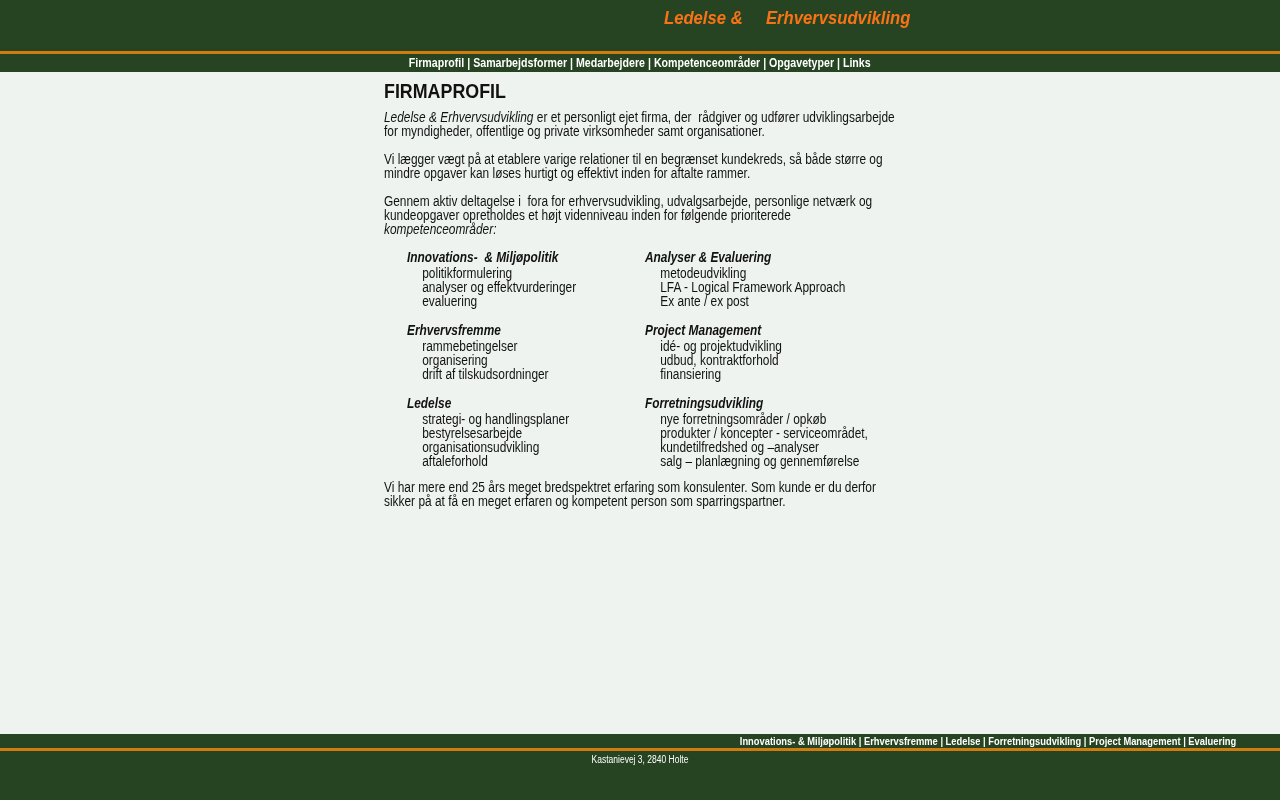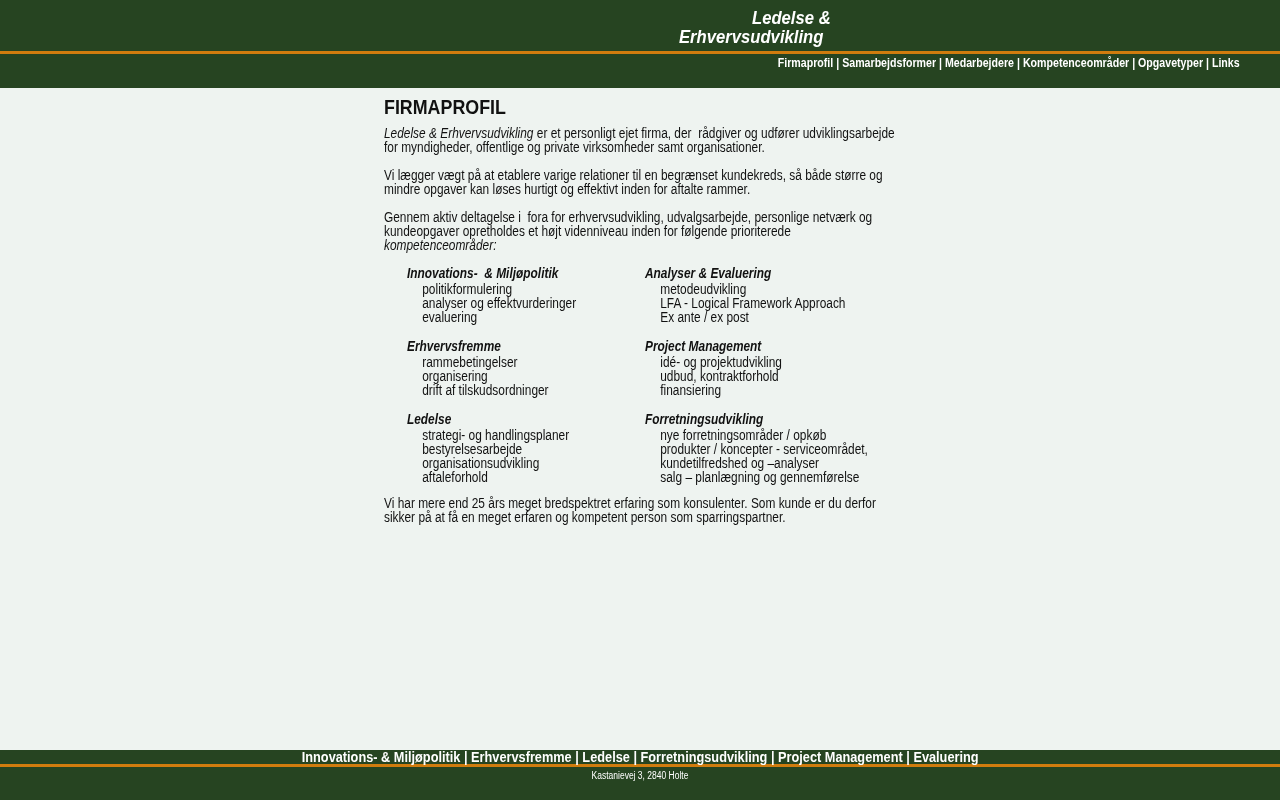--- a/index.html
+++ b/index.html
@@ -2,31 +2,31 @@
 <html style="--header_green: #264421; --orange: #D07C0E; --page_bg: #EEF3F0; --text: #111111; --nav_text: #FFFFFF;"><head>
 <meta charset="utf-8">
 <style>
   html,body{margin:0;padding:0}
   .page{position:relative;width:1280px;height:800px;overflow:hidden;
         background:var(--page_bg,#EEF3F0);color:var(--text,#111111);
         font-family:"Liberation Sans",sans-serif;}
 
   
   .masthead{height:51px;background:var(--header_green,#264421);position:relative}
-  .logo{position:absolute;left:664px;top:8px;display:flex;flex-direction:column;align-items:flex-end;
-        color:#ffffff;font-weight:bold;font-style:italic;font-size:18.5px;line-height:19px}
+  .logo{position:absolute;left:664px;top:8px;display:flex;flex-direction:row;align-items:center;
+        color:#f97316;font-weight:bold;font-style:italic;font-size:18.5px;line-height:19px}
   .cxl{display:inline-block;transform:scaleX(0.9);transform-origin:0 0;white-space:nowrap}
   .logo-l2{margin-left:15px}
   .orange-rule{height:3px;background:var(--orange,#D07C0E)}
 
   
-  .topnav{height:34px;line-height:18px;background:var(--header_green,#264421);
-          text-align:right;color:#fff;font-weight:bold;font-size:12.5px}
+  .topnav{height:18px;line-height:18px;background:var(--header_green,#264421);
+          text-align:center;color:#fff;font-weight:bold;font-size:12.5px}
   .footnav{height:14px;line-height:14px;background:var(--header_green,#264421);
-           text-align:center;color:#fff;font-weight:bold;font-size:15px}
+           text-align:right;color:#fff;font-weight:bold;font-size:11px}
   .cxc{display:inline-block;transform:scaleX(0.85);transform-origin:center top;white-space:nowrap}
   .topnav a,.footnav a,.footer a{color:#fff;text-decoration:none;cursor:pointer}
 
   
   .content-area{height:662px;overflow:hidden}
   .content{width:602px;margin-left:384px;transform:scaleX(0.85);transform-origin:0 0;
            font-size:14px;line-height:14px;padding-top:8px}
   .page-title{font-size:21px;line-height:21px;font-weight:bold;margin:0 0 9px 0}
   .para{margin:0 0 14px 0;white-space:pre-wrap}
   .columns{display:flex;margin:6px 0 0 27px}

